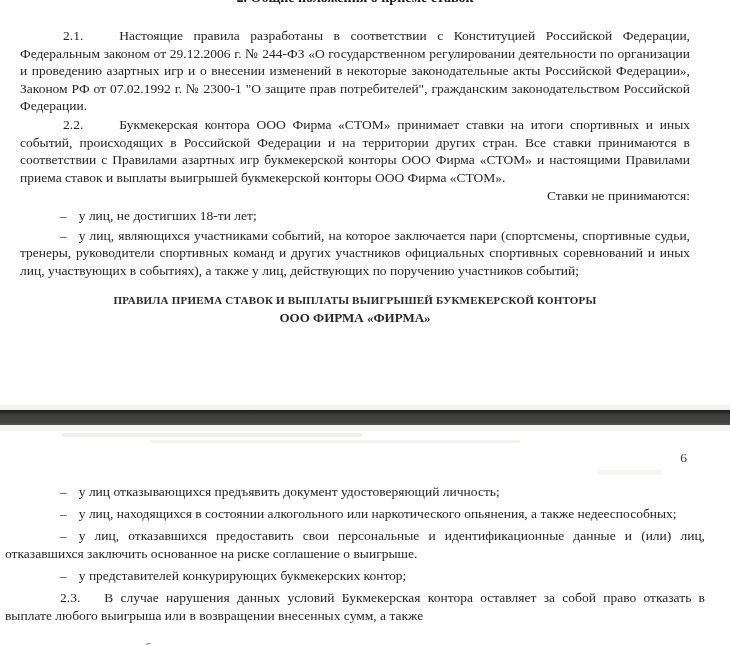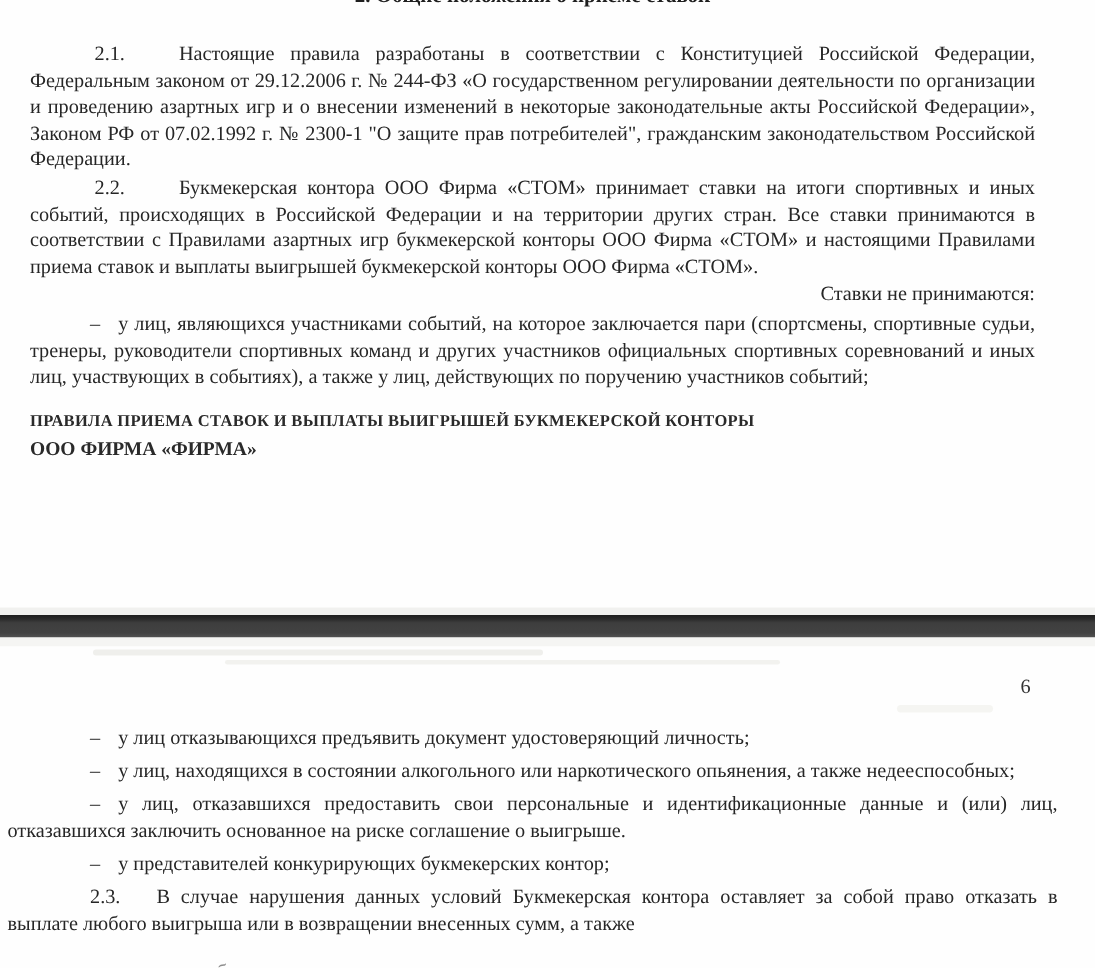--- a/index.html
+++ b/index.html
@@ -56,21 +56,21 @@
     text-align: right;
   }
   .bullet {
     margin: 0 0 2px 0;
     font-size: 13.5px;
     line-height: 17.6px;
     text-align: justify;
     text-indent: 40px;
   }
   .dash { margin-right: 12px; }
-  .ftitle { margin-top: 15px; }
+  .ftitle { margin-top: 15px; text-align: center; }
   .ft1 {
     margin: 0;
     font-size: 11px;
     font-weight: bold;
     letter-spacing: 0.2px;
     color: #2a2a2a;
   }
   .ft2 {
     margin: 4px 0 0 0;
     font-size: 13px;
@@ -156,20 +156,21 @@
     <div class="clip-top">
       <span>2.  Общие положения о приеме ставок</span>
     </div>
 
     <p class="para"><span class="pnum">2.1.</span><span>Настоящие правила разработаны в соответствии с Конституцией Российской Федерации, Федеральным законом от 29.12.2006 г. № 244-ФЗ «О государственном регулировании деятельности по организации и проведению азартных игр и о внесении изменений в некоторые законодательные акты Российской Федерации», Законом РФ от 07.02.1992 г. № 2300-1 "О защите прав потребителей", гражданским законодательством Российской Федерации.</span></p>
 
     <p class="para"><span class="pnum">2.2.</span><span>Букмекерская контора ООО Фирма «СТОМ» принимает ставки на итоги спортивных и иных событий, происходящих в Российской Федерации и на территории других стран. Все ставки принимаются в соответствии с Правилами азартных игр букмекерской конторы ООО Фирма «СТОМ» и настоящими Правилами приема ставок и выплаты выигрышей букмекерской конторы ООО Фирма «СТОМ».</span></p>
 
     <p class="lead">Ставки не принимаются:</p>
 
+    <p class="bullet"><span class="dash">–</span><span>у лиц, не достигших 18-ти лет;</span></p>
 
     <p class="bullet"><span class="dash">–</span><span>у лиц, являющихся участниками событий, на которое заключается пари (спортсмены, спортивные судьи, тренеры, руководители спортивных команд и других участников официальных спортивных соревнований и иных лиц, участвующих в событиях), а также у лиц, действующих по поручению участников событий;</span></p>
 
     <div class="ftitle">
       <p class="ft1">ПРАВИЛА ПРИЕМА СТАВОК И ВЫПЛАТЫ ВЫИГРЫШЕЙ БУКМЕКЕРСКОЙ КОНТОРЫ</p>
       <p class="ft2">ООО ФИРМА «ФИРМА»</p>
     </div>
   </section>
 
   <div class="band"></div>

